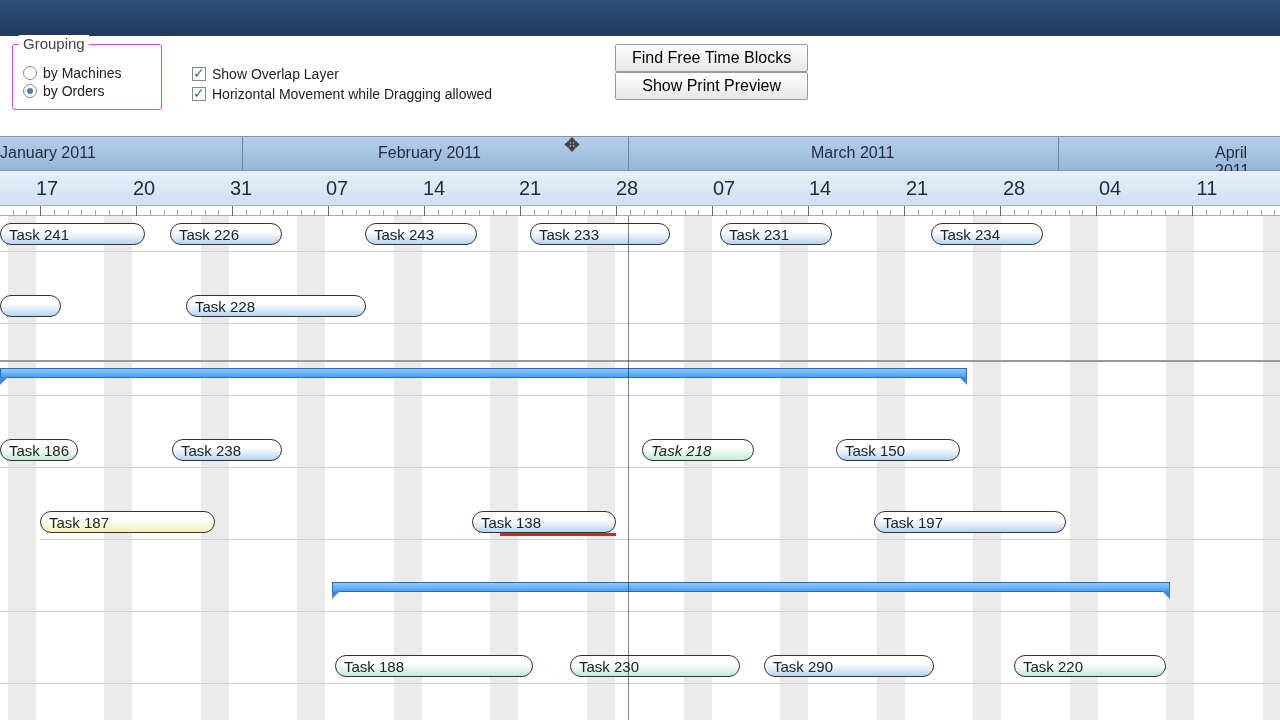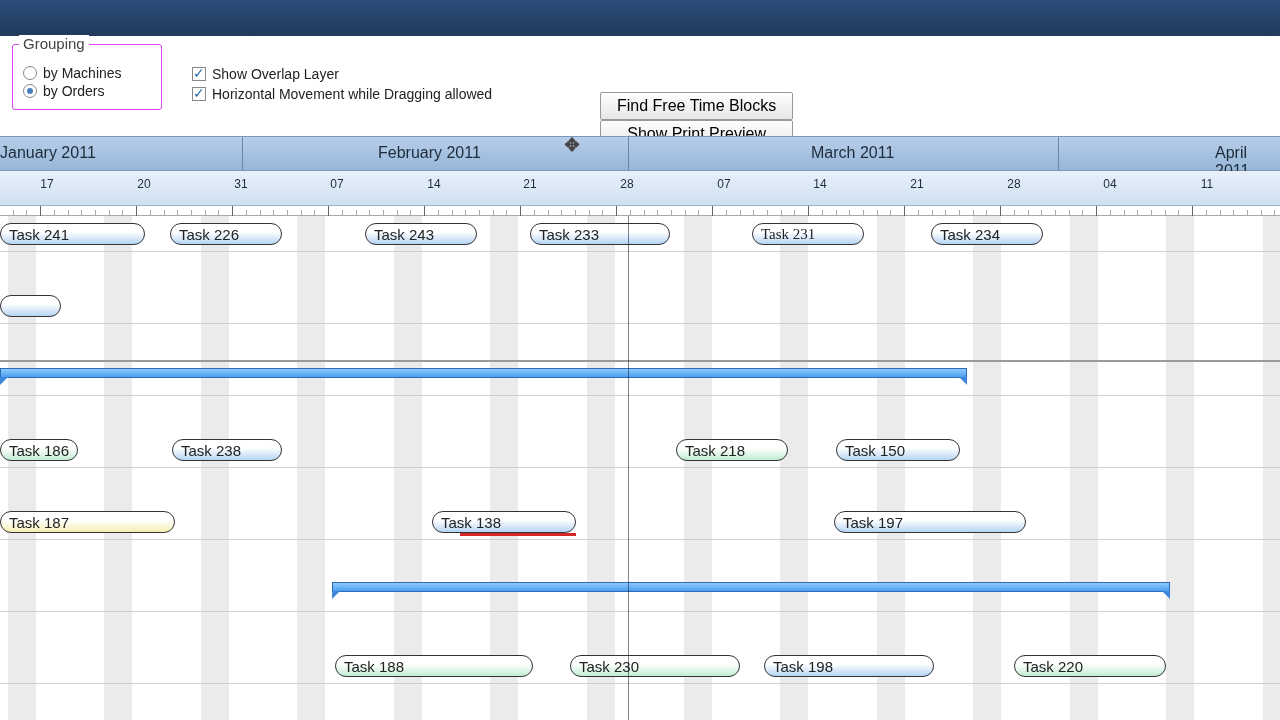--- a/index.html
+++ b/index.html
@@ -9,28 +9,28 @@
   .toolbar { position:relative; height:100px; padding-top:8px; }
   .grouping-box { position:absolute; left:12px; top:8px; border:1px solid #d946ef; border-radius:3px; padding:18px 10px 8px 10px; min-width:150px; }
   .grouping-box .legend { position:absolute; top:-10px; left:6px; background:#fff; padding:0 4px; font-size:15px; color:#444; }
   .radio-row { display:flex; align-items:center; gap:6px; margin:2px 0; }
   .radio { width:14px; height:14px; border:1px solid #888; border-radius:50%; display:inline-block; position:relative; background:#fff; }
   .radio.checked::after { content:""; position:absolute; left:3px; top:3px; width:6px; height:6px; border-radius:50%; background:#4a7fbf; }
   .chk-row { display:flex; align-items:center; gap:6px; margin:4px 0; }
   .chk { width:14px; height:14px; border:1px solid #888; background:#fff; position:relative; display:inline-block; }
   .chk.checked::after { content:"✓"; position:absolute; left:0; top:-3px; font-size:14px; color:#2a6db7; }
   .checks { position:absolute; left:192px; top:26px; }
-  .btncol { position:absolute; left:600px; top:8px; display:flex; flex-direction:column; gap:0;margin-top:48px; }
+  .btncol { position:absolute; left:615px; top:8px; display:flex; flex-direction:column; gap:0; }
   .winbtn { font-size:16px; padding:4px 16px; border:1px solid #999; background:linear-gradient(#fefefe,#e7e7e7); border-radius:2px; cursor:pointer; }
   .timeline { position:relative; width:100%; }
   .month-row { height:35px; background:linear-gradient(#b8ceea,#96b6d8); border-top:1px solid #7b97b8; border-bottom:1px solid #7b97b8; position:relative; }
   .month-label { position:absolute; top:7px; font-size:16px; color:#1e2b3b; }
   .month-sep { position:absolute; top:0; bottom:0; width:1px; background:#6787a8; }
   .day-row { height:35px; background:linear-gradient(#e8f0fa,#cfe0f2); border-bottom:1px solid #9ab3ce; position:relative; }
-  .day-label { position:absolute; top:6px; font-size:12px; color:#1e2b3b; transform:translateX(-50%); }
+  .day-label { position:absolute; top:6px; font-size:20px; color:#1e2b3b; transform:translateX(-50%); }
   .tick-row { height:10px; border-bottom:1px solid #aaa; position:relative; background:#fff; }
   .tick-major { position:absolute; top:0; height:10px; width:1px; background:#666; }
   .tick-minor { position:absolute; top:4px; height:6px; width:1px; background:#aaa; }
   .gantt { position:relative; width:100%; }
   .bg-cols { position:absolute; inset:0; pointer-events:none; }
   .today-line { position:absolute; top:0; bottom:0; width:1px; background:rgba(20,30,50,0.55); z-index:3; }
   .weekend { position:absolute; top:0; bottom:0; background:rgba(120,120,120,0.15); }
   .lane { position:relative; height:36px; border-bottom:1px solid #cfcfcf; }
   .lane.sep-strong { border-top:2px solid #9a9a9a; }
   .task { position:absolute; height:22px; top:7px; border-radius:11px; border:1px solid #333; font-size:15px; display:flex; align-items:center; padding:0 8px; overflow:hidden; white-space:nowrap; cursor:grab; z-index:2; }
@@ -216,46 +216,47 @@
         <div class="weekend" style="left: 1070px; width: 28px;"></div>
         <div class="weekend" style="left: 1166px; width: 28px;"></div>
         <div class="weekend" style="left: 1263px; width: 28px;"></div>
       </div>
     <div class="today-line" id="today-line" style="left: 628px; height: 576px;"></div>
   <div class="lane" style="top: 0px;">
         <div class="task blue" style="left: 0px; width: 145px;">Task 241</div>
         <div class="task blue" style="left: 170px; width: 112px; text-align: right;">Task 226</div>
         <div class="task blue" style="left: 365px; width: 112px;">Task 243</div>
         <div class="task blue" style="left: 530px; width: 140px;">Task 233</div>
-        <div class="task blue" style="left: 752px; width: 112px; font-family: Liberation Serif, serif;">Task 231</div>
+        <div class="task blue" style="left: 720px; width: 112px;">Task 231</div>
         <div class="task blue" style="left: 931px; width: 112px;">Task 234</div>
       </div>
       <div class="lane" style="top: 36px;">
         <div class="task blue" style="left: 0px; width: 61px;"></div>
+        <div class="task blue" style="left: 186px; width: 180px;">Task 228</div>
       </div>
       <div class="lane sep-strong" style="top: 72px;">
         <div class="summary" style="left: 0px; width: 967px;"></div>
       </div>
       <div class="lane" style="top: 108px;">
         <div class="task green" style="left: 0px; width: 78px;">Task 186</div>
         <div class="task blue" style="left: 172px; width: 110px;">Task 238</div>
-        <div class="task green" style="left: 676px; width: 112px;">Task 218</div>
+        <div class="task green" style="left: 642px; width: 112px; font-style: italic;">Task 218</div>
         <div class="task blue" style="left: 836px; width: 124px;">Task 150</div>
       </div>
-      <div class="lane" style="top: 144px;">
+      <div class="lane" style="top: 144px; margin-left: 40px;">
         <div class="task yellow" style="left: 0px; width: 175px;">Task 187</div>
         <div class="task blue" style="left: 432px; width: 144px;">Task 138</div>
         <div class="task blue" style="left: 834px; width: 192px;">Task 197</div>
         <div class="conflict-mark" style="left: 460px; width: 116px; top: 29px;"></div>
       </div>
       <div class="lane" style="top: 180px;">
         <div class="summary" style="left: 332px; width: 838px;"></div>
       </div>
       <div class="lane" style="top: 216px;">
         <div class="task green" style="left: 335px; width: 198px;">Task 188</div>
         <div class="task green" style="left: 570px; width: 170px;">Task 230</div>
-        <div class="task blue" style="left: 764px; width: 170px;">Task 198</div>
+        <div class="task blue" style="left: 764px; width: 170px;">Task 290</div>
         <div class="task green" style="left: 1014px; width: 152px;">Task 220</div>
       </div>
     </div>
 
   <div class="move-cursor" id="move-cursor" style="left: 572px; top: 145px;">✥</div>
 </div>
 
 </body></html>

